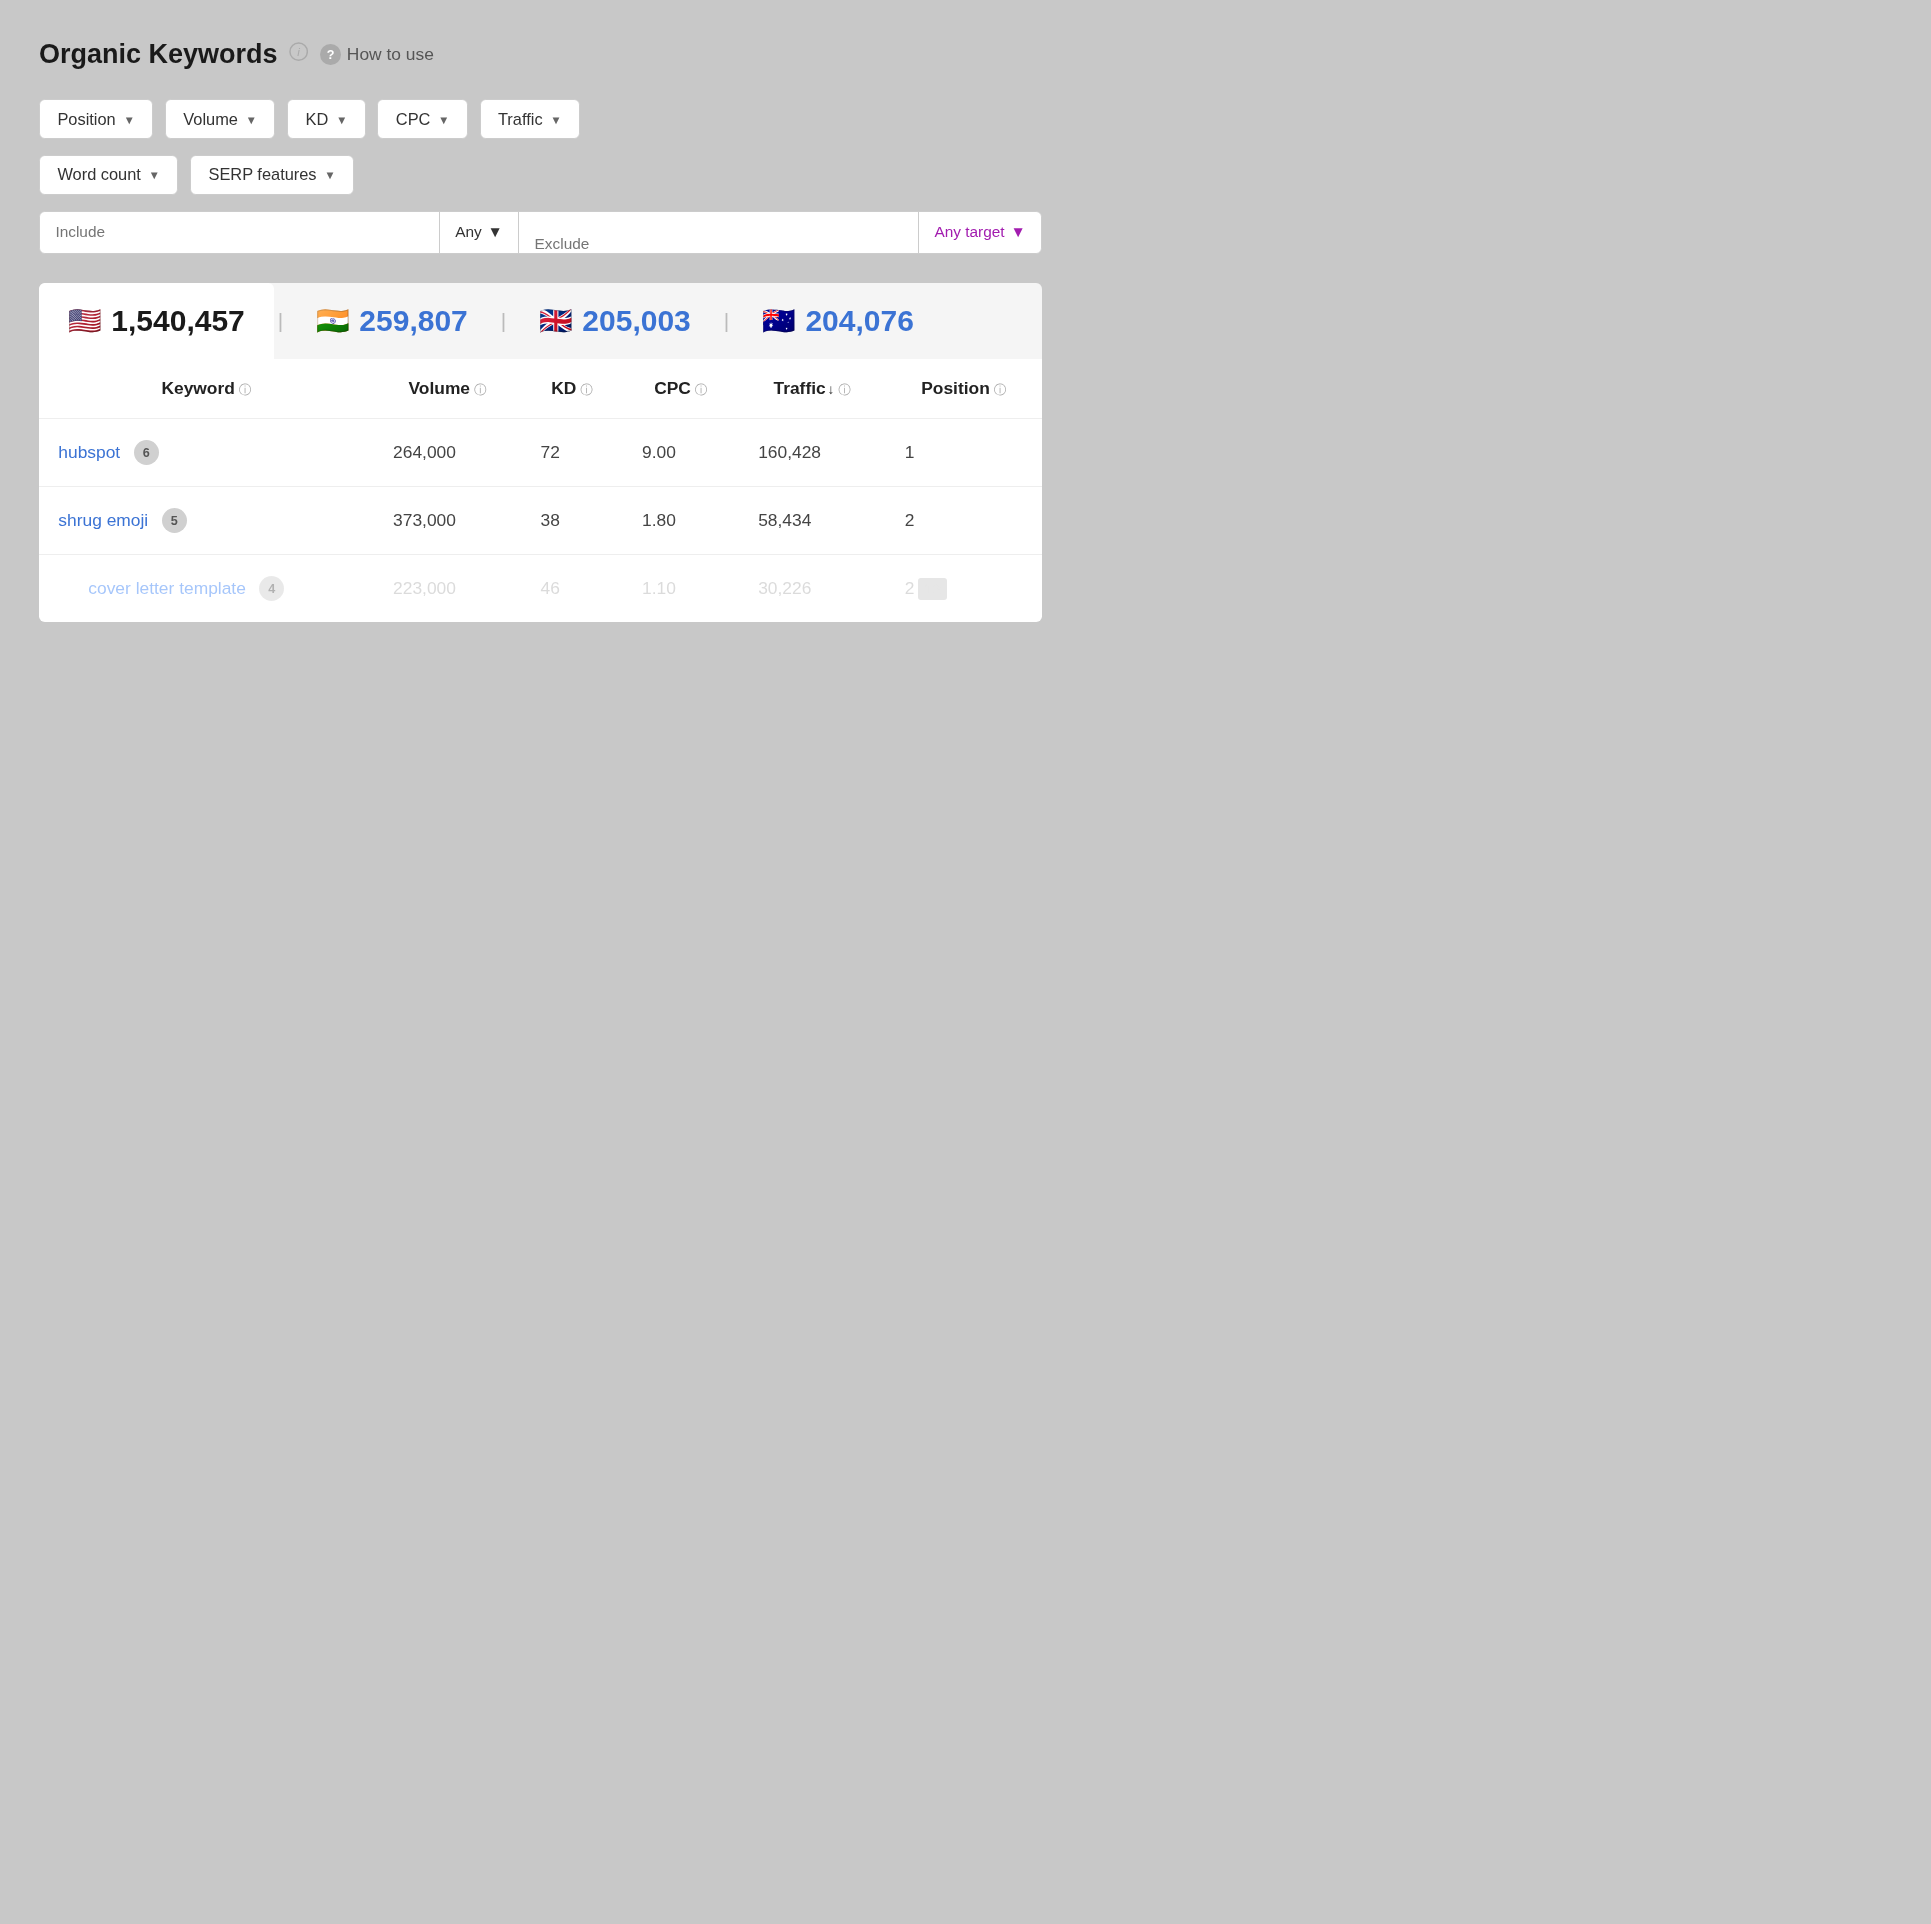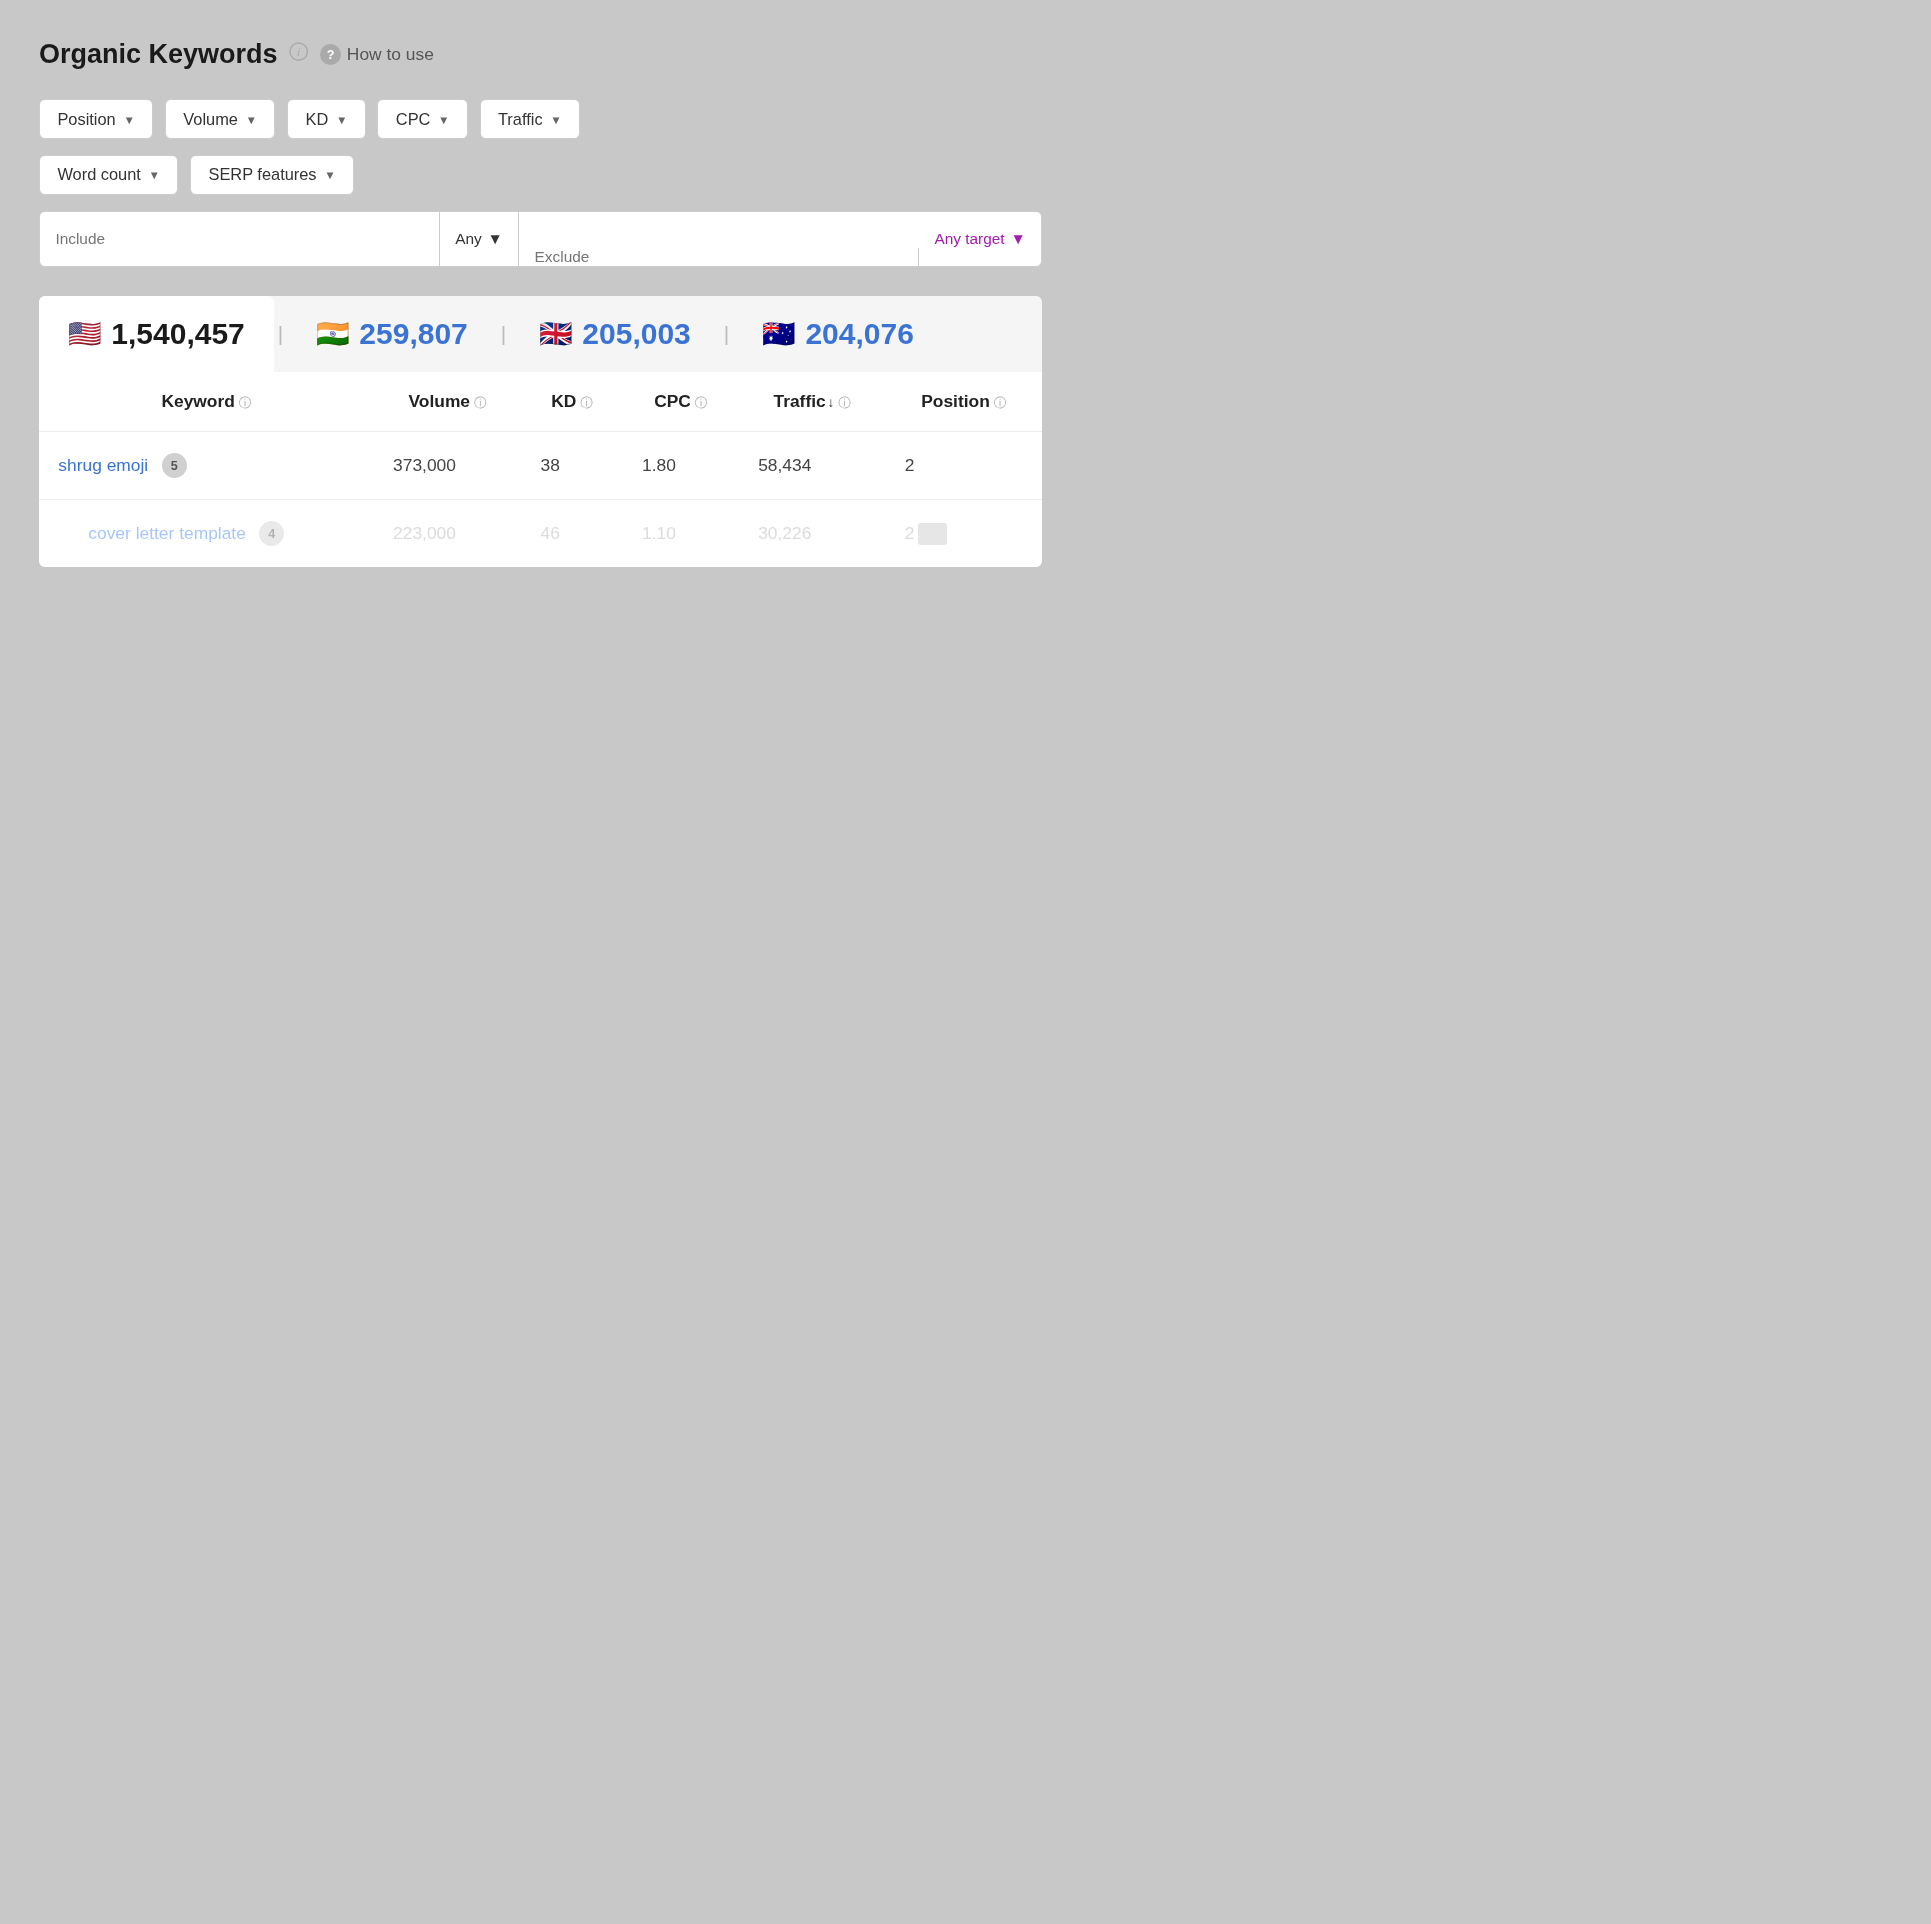--- a/index.html
+++ b/index.html
@@ -121,24 +121,23 @@
       border-right: 1px solid #ccc;
       cursor: pointer;
       font-size: 15.4px;
       color: #333;
       white-space: nowrap;
     }
 
     .search-exclude {
       flex: 1;
       display: flex;
-      align-items: flex-start;
+      align-items: flex-end;
       padding: 0 15.4px;
       border-right: 1px solid #ccc;
-      margin-top: 36px;
     }
 
     .search-exclude input {
       border: none;
       outline: none;
       font-size: 15.4px;
       color: #999;
       flex: 1;
       background: transparent;
       font-family: inherit;
@@ -400,20 +399,33 @@
       <tr id="table-header-row">
           <th><span>Keyword</span><span class="th-info">ⓘ</span></th>
           <th><span>Volume</span><span class="th-info">ⓘ</span></th>
           <th><span>KD</span><span class="th-info">ⓘ</span></th>
           <th><span>CPC</span><span class="th-info">ⓘ</span></th>
           <th><span>Traffic</span><span class="sort-arrow">↓</span><span class="th-info">ⓘ</span></th>
           <th><span>Position</span><span class="th-info">ⓘ</span></th>
         </tr>
     </thead>
     <tbody id="table-body">
+        <tr>
+          <td>
+            <div class="keyword-cell">
+              <a href="#" class="keyword-link">hubspot</a>
+              <span class="badge">6</span>
+            </div>
+          </td>
+          <td>264,000</td>
+          <td>72</td>
+          <td>9.00</td>
+          <td>160,428</td>
+          <td>1</td>
+        </tr>
         <tr>
           <td>
             <div class="keyword-cell">
               <a href="#" class="keyword-link">shrug emoji</a>
               <span class="badge">5</span>
             </div>
           </td>
           <td>373,000</td>
           <td>38</td>
           <td>1.80</td>

